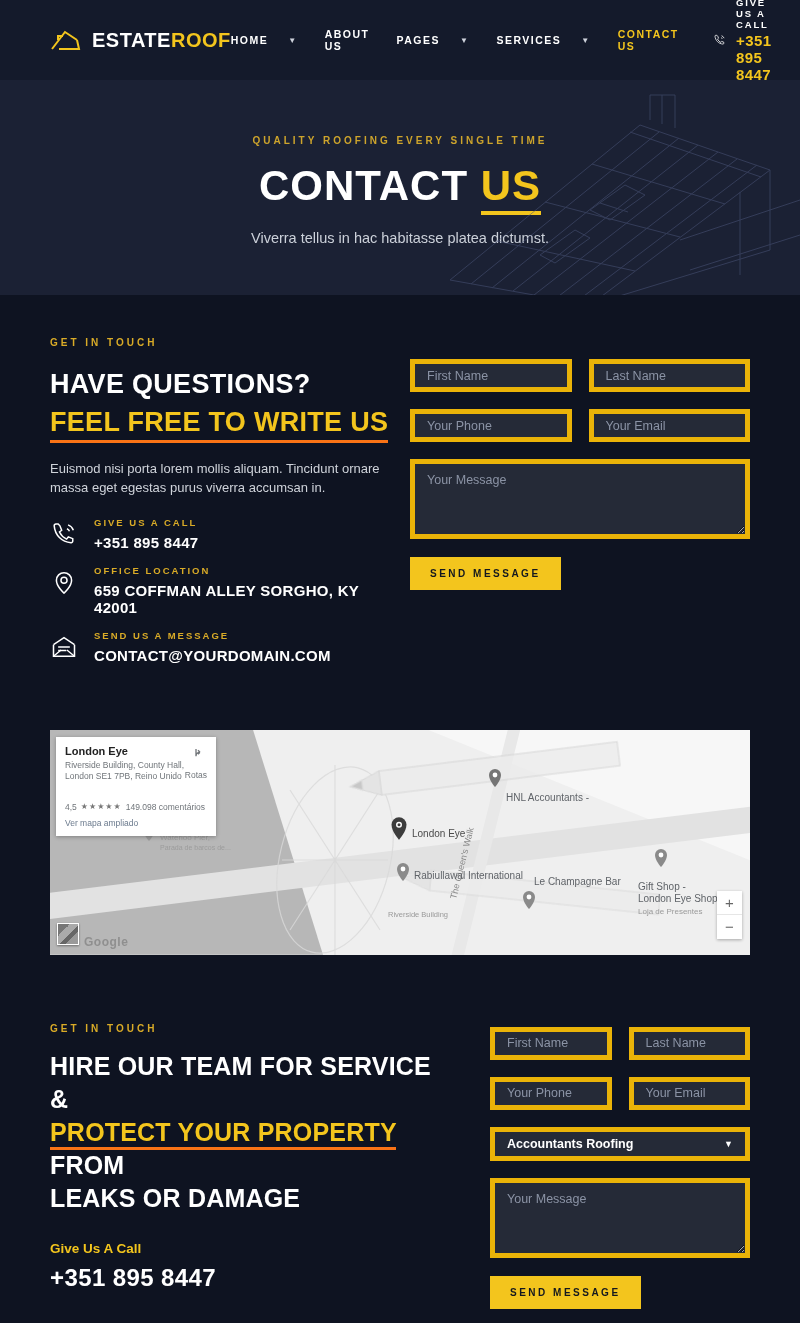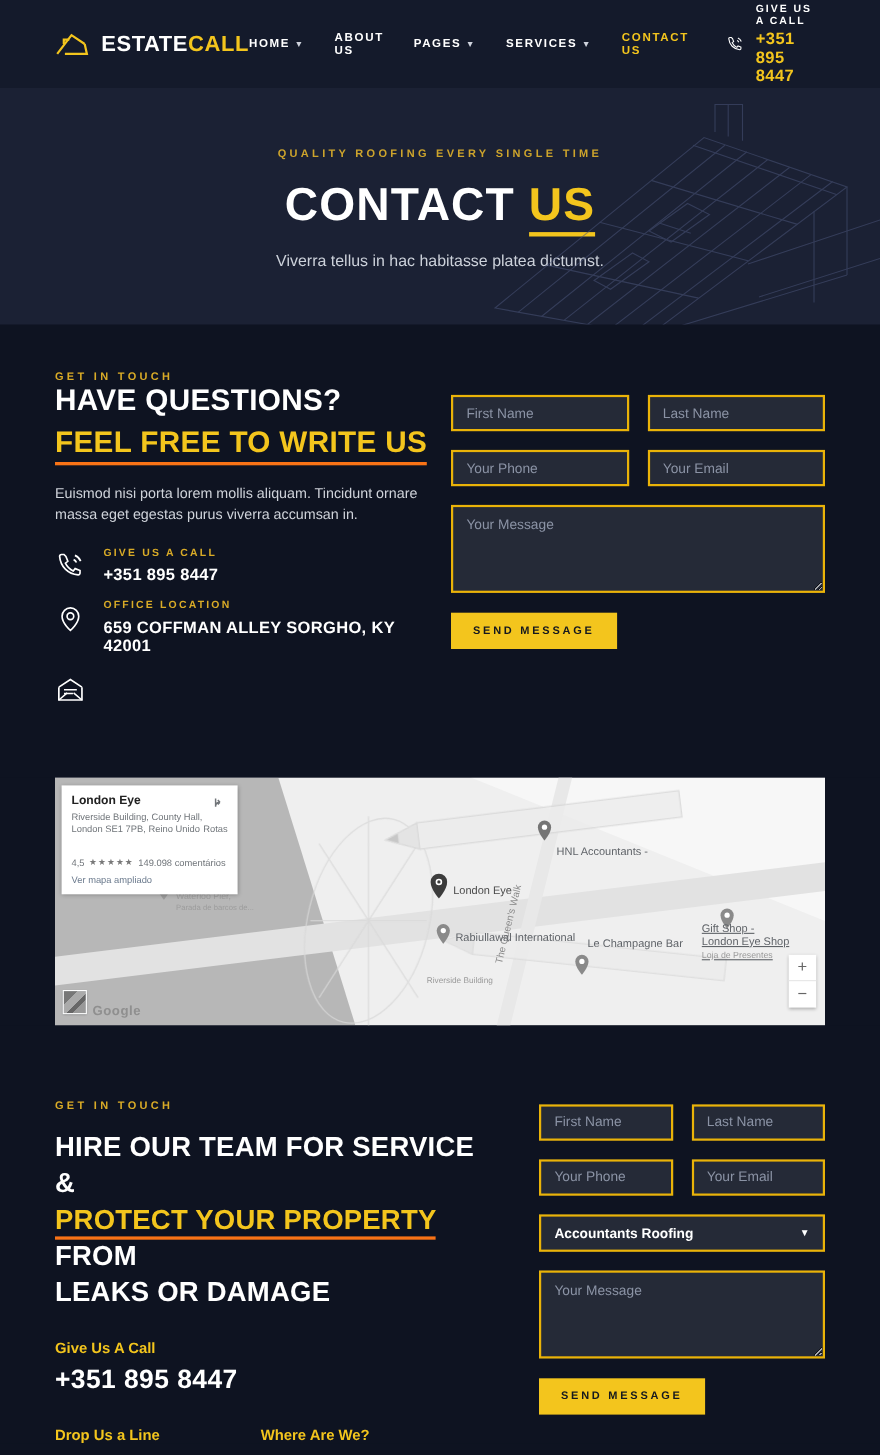--- a/index.html
+++ b/index.html
@@ -5,21 +5,21 @@
   * { margin:0; padding:0; box-sizing:border-box; }
   html,body { width:800px; }
   body { font-family:"Liberation Sans", sans-serif; background:#0e1321; color:#fff; }
 
   
   .header { height:80px; background:#141a2b; display:flex; align-items:center; padding:0 50px; }
   .logo { display:flex; align-items:center; gap:8px; }
   .logo-text { font-size:20px; font-weight:bold; letter-spacing:.5px; color:#fff; }
   .logo-text .accent { color:#f3c51d; }
   .nav { display:flex; align-items:center; gap:27px; margin-left:auto; }
-  .nav-item { font-size:10.5px; font-weight:bold; letter-spacing:1.5px; color:#fff; cursor:pointer; display:flex; align-items:center; gap:4px; }
+  .nav-item { font-size:10.5px; font-weight:bold; letter-spacing:1.5px; color:#fff; cursor:pointer; display:flex; align-items:center; gap:20px; }
   .nav-item.active { color:#f3c51d; }
   .nav-caret { font-size:8px; color:#cfd3dd; }
   .header-call { display:flex; align-items:center; gap:10px; margin-left:34px; }
   .header-call .txt { display:flex; flex-direction:column; gap:2px; }
   .call-label { font-size:9.5px; font-weight:bold; letter-spacing:1.8px; color:#fff; }
   .call-phone { font-size:15px; font-weight:bold; color:#f3c51d; letter-spacing:.4px; }
 
   
   .hero { height:215px; background:#1b2134; position:relative; overflow:hidden; text-align:center; padding-top:55px; }
   .hero-wire { position:absolute; right:0; top:10px; opacity:.55; pointer-events:none; }
@@ -28,33 +28,33 @@
   .hero-title .accent { color:#f3c51d; border-bottom:4px solid #f3c51d; padding-bottom:2px; }
   .hero-sub { margin-top:20px; font-size:14.5px; color:#ccd1da; }
 
   
   .eyebrow { font-size:10px; font-weight:bold; letter-spacing:3px; color:#d9ab27; }
   .accent-underline { color:#f3c51d; border-bottom:3px solid #f97316; padding-bottom:1px; }
 
   
   .section1 { display:flex; padding:42px 50px 66px 50px; background:#0e1321; }
   .s1-left { width:345px; flex:none; }
-  .s1-title { margin-top:0; font-size:27px; font-weight:bold; line-height:1.2; letter-spacing:.3px; }
+  .s1-title { margin-top:20px; font-size:27px; font-weight:bold; line-height:1.2; letter-spacing:.3px; }
   .s1-title .line2 { display:inline-block; margin-top:6px; }
   .s1-body { margin-top:16px; font-size:13px; line-height:19px; color:#cfd3da; }
   .c-items { margin-top:20px; display:flex; flex-direction:column; gap:14px; }
   .c-item { display:flex; gap:16px; align-items:flex-start; }
   .c-icon { width:28px; height:28px; flex:none; margin-top:3px; }
   .c-label { font-size:9.5px; font-weight:bold; letter-spacing:2px; color:#d9ab27; }
   .c-value { margin-top:6px; font-size:15px; font-weight:bold; letter-spacing:.3px; color:#fff; }
 
   .form { flex:1; margin-left:15px; margin-top:22px; }
   .form-row { display:flex; gap:17px; margin-bottom:17px; }
   .form input, .form textarea, .form .select {
-    width:100%; background:#252a37; border:2px solid #eab308; color:#fff;
+    width:100%; background:#252a37; border:5px solid #eab308; color:#fff;
     font-family:"Liberation Sans", sans-serif; font-size:12.5px; padding:9px 12px; outline:none;
   }
   .form input { height:33px; }
   .form input::placeholder, .form textarea::placeholder { color:#8b93a5; }
   .form textarea { height:80px; resize:vertical; display:block; }
   .btn { margin-top:18px; display:inline-block; background:#f3c51d; color:#14181f;
     font-size:10px; font-weight:bold; letter-spacing:2.5px; padding:11px 20px; border:none; cursor:pointer;
     font-family:"Liberation Sans", sans-serif; }
 
   
@@ -101,21 +101,21 @@
 </head>
 <body>
 
 <div class="header">
   <div class="logo">
     <svg width="34" height="24" viewBox="0 0 34 24">
       <path d="M2 21 L15 4 L27 12" fill="none" stroke="#f3c51d" stroke-width="2"></path>
       <path d="M8 12 L8 8 L13 8" fill="none" stroke="#f3c51d" stroke-width="2"></path>
       <path d="M9 21 L29 21 L27 12" fill="none" stroke="#f3c51d" stroke-width="2"></path>
     </svg>
-    <div class="logo-text"><span>ESTATE</span><span class="accent">CALL</span></div>
+    <div class="logo-text"><span>ESTATE</span><span class="accent">ROOF</span></div>
   </div>
   <div class="nav">
     <div class="nav-item">
         <span>HOME</span>
         <span class="nav-caret">▼</span>
       </div>
     <div class="nav-item">
         <span>ABOUT US</span>
       </div>
     <div class="nav-item">
@@ -192,20 +192,24 @@
           <div class="c-value">659 COFFMAN ALLEY SORGHO, KY 42001</div>
         </div>
       </div>
       <div class="c-item">
         <svg class="c-icon" viewBox="0 0 24 24">
           <path d="M3 10 L12 4 L21 10" fill="none" stroke="#fff" stroke-width="1.3"></path>
           <path d="M3 10 V20 H21 V10" fill="none" stroke="#fff" stroke-width="1.3"></path>
           <path d="M7 12 H17 M7 15 H14" fill="none" stroke="#fff" stroke-width="1.2"></path>
           <path d="M3 20 L9.5 14.5 M21 20 L14.5 14.5" fill="none" stroke="#fff" stroke-width="1.2"></path>
         </svg>
+        <div>
+          <div class="c-label">SEND US A MESSAGE</div>
+          <div class="c-value">CONTACT@YOURDOMAIN.COM</div>
+        </div>
       </div>
     </div>
   </div>
 
   <div class="form">
     <div class="form-row">
       <input type="text" placeholder="First Name" style="">
       <input type="text" placeholder="Last Name" style="">
     </div>
     <div class="form-row">
@@ -271,21 +275,21 @@
   <div class="map-label" style="left:462px; top:146px;margin-left:22px;">Le Champagne Bar</div>
   <svg class="map-pin" style="left:472px; top:160px;" viewBox="0 0 14 20">
     <path d="M7 19 C7 19 1 12.5 1 7 A6 6 0 0 1 13 7 C13 12.5 7 19 7 19 Z" fill="#8a8a8a"></path>
       <circle cx="7" cy="7" r="2.4" fill="#fff"></circle>
   </svg>
 
   <svg class="map-pin" style="left:604px; top:118px;" viewBox="0 0 14 20">
     <path d="M7 19 C7 19 1 12.5 1 7 A6 6 0 0 1 13 7 C13 12.5 7 19 7 19 Z" fill="#8a8a8a"></path>
       <circle cx="7" cy="7" r="2.4" fill="#fff"></circle>
   </svg>
-  <div class="map-label" style="left:588px; top:132px; line-height:12px;text-decoration:underline;">
+  <div class="map-label" style="left:588px; top:151px; line-height:12px;">
     <span>Gift Shop -</span><br><span>London Eye Shop</span><br><span class="small" style="font-size:8px; color:#9a9a9a;">Loja de Presentes</span>
   </div>
 
   <div class="map-label small" style="left:338px; top:180px; font-size:7.5px;">Riverside Building</div>
 
   <div class="map-card">
     <div class="map-card-title">London Eye</div>
     <div class="map-card-addr">
       <span>Riverside Building, County Hall,</span><br><span>London SE1 7PB, Reino Unido</span>
     </div>

